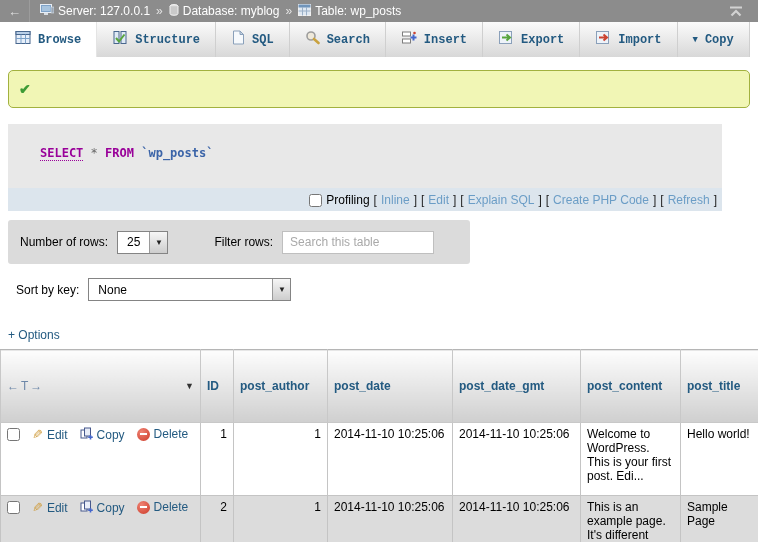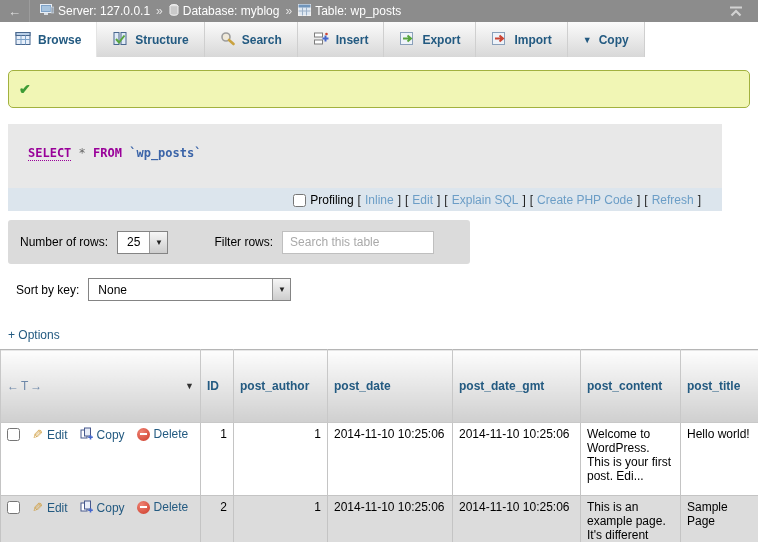--- a/index.html
+++ b/index.html
@@ -12,39 +12,39 @@
     color:#e0e0e0; font-size:13px; border-right:1px solid #9c9c9c; cursor:pointer; }
   .crumbs { display:flex; align-items:center; gap:6px; margin-left:10px; }
   .crumbs .sep { color:#e3e3e3; }
   .crumb { display:flex; align-items:center; gap:4px; }
   .collapse { margin-left:auto; margin-right:14px; cursor:pointer; display:flex; }
 
   
   .tabbar { height:35px; background:#fff; display:flex; align-items:stretch; }
   .tab { display:flex; align-items:center; gap:7px; padding:0 15px;
     background:linear-gradient(#fbfbfb,#d8d8d8); border-right:1px solid #cfcfcf;
-    color:#235a81; font-weight:bold; cursor:pointer; white-space:nowrap; }
+    color:#235a81; font-weight:bold; cursor:pointer; white-space:nowrap;font-family:Liberation Mono, monospace; }
   .tab.active { background:#fff; border-right:1px solid #e4e4e4; }
   .more-arrow { font-size:9px; color:#235a81; }
 
   
   .msgbox { margin:13px 8px 0 8px; width:742px; background:#f1f6b5; border:1px solid #a2b13f;
     border-radius:5px; padding:10px 10px; display:flex; align-items:center; gap:8px; }
   .check { color:#3d9b35; font-size:14px; font-weight:bold; }
 
   
   .sqlwrap { margin:16px 8px 0 8px; width:714px; }
-  .sqlbox { background:#e8e8e8; height:64px; padding:22px 15px 0 20px;
+  .sqlbox { background:#e8e8e8; height:64px; padding:22px 15px 0 32px;
     font-family:"DejaVu Sans Mono", monospace; font-size:12px; }
   .kw { color:#990099; font-weight:bold; }
   .kw.help { border-bottom:1px dotted #990099; }
   .star { color:#666; }
   .tbl-ref { color:#3b64a8; font-weight:bold; }
   .sqllinks { background:#dce5ed; height:23px; display:flex; align-items:center;
-    justify-content:flex-end; gap:4px; padding-right:21px; }
+    justify-content:flex-end; gap:4px; padding-right:5px; }
   .sqllinks .br { color:#1f1f1f; }
   .lightlink { color:#6b9dc6; text-decoration:none; cursor:pointer; }
   .sqllinks label { display:flex; align-items:center; gap:4px; }
 
   
   .rowsbar { margin:9px 0 0 8px; width:462px; height:44px; background:#dbdbdb; border-radius:3px;
     display:flex; align-items:center; padding:0 12px; gap:9px; }
   .fakesel { display:inline-flex; height:23px; border:1px solid #848484; background:#fff;
     align-items:stretch; cursor:pointer; }
   .fakesel .val { display:flex; align-items:center; padding:0 9px; }
@@ -141,20 +141,27 @@
   </div>
   <div class="tab">
     <span><svg width="16" height="15" viewBox="0 0 16 15">
           <rect x="2" y="1.5" width="5" height="12" fill="#dfeaf6" stroke="#48678e"></rect>
           <rect x="9" y="1.5" width="5" height="12" fill="#dfeaf6" stroke="#48678e"></rect>
           <path d="M4 8 l3 3.5 5.5-7" fill="none" stroke="#58a53e" stroke-width="2"></path>
         </svg></span>
     <span>Structure</span>
   </div>
   <div class="tab">
+    <span><svg width="14" height="15" viewBox="0 0 14 15">
+          <path d="M2.5 1 h6.5 l3.5 3.5 V14 H2.5 z" fill="#f6f9fc" stroke="#8aa0ba"></path>
+          <path d="M9 1 l3.5 3.5 H9 z" fill="#c7d5e4" stroke="#8aa0ba"></path>
+        </svg></span>
+    <span>SQL</span>
+  </div>
+  <div class="tab">
     <span><svg width="15" height="15" viewBox="0 0 15 15">
           <circle cx="6" cy="6" r="4" fill="#efe9da" stroke="#9d9d9d" stroke-width="1.6"></circle>
           <line x1="9" y1="9" x2="13.5" y2="13" stroke="#c9a23f" stroke-width="2.6" stroke-linecap="round"></line>
         </svg></span>
     <span>Search</span>
   </div>
   <div class="tab">
     <span><svg width="16" height="15" viewBox="0 0 16 15">
           <rect x="1.5" y="2" width="8" height="4" fill="#fff" stroke="#7d7d7d"></rect>
           <rect x="1.5" y="9" width="8" height="4" fill="#fff" stroke="#7d7d7d"></rect>

